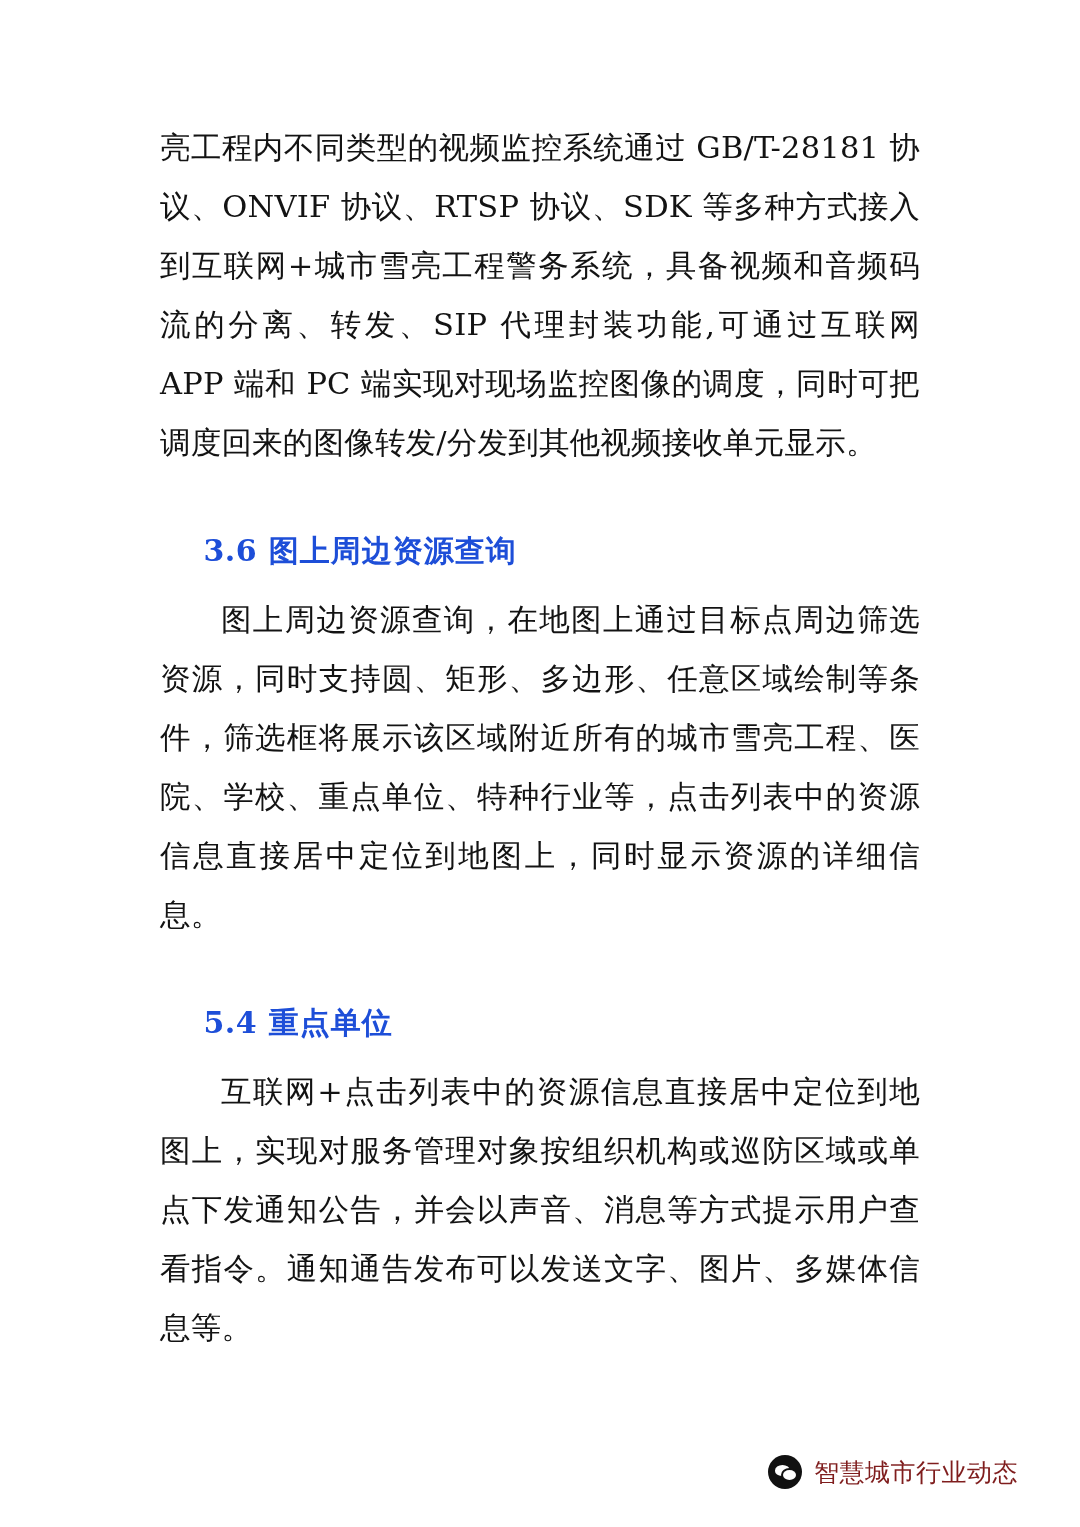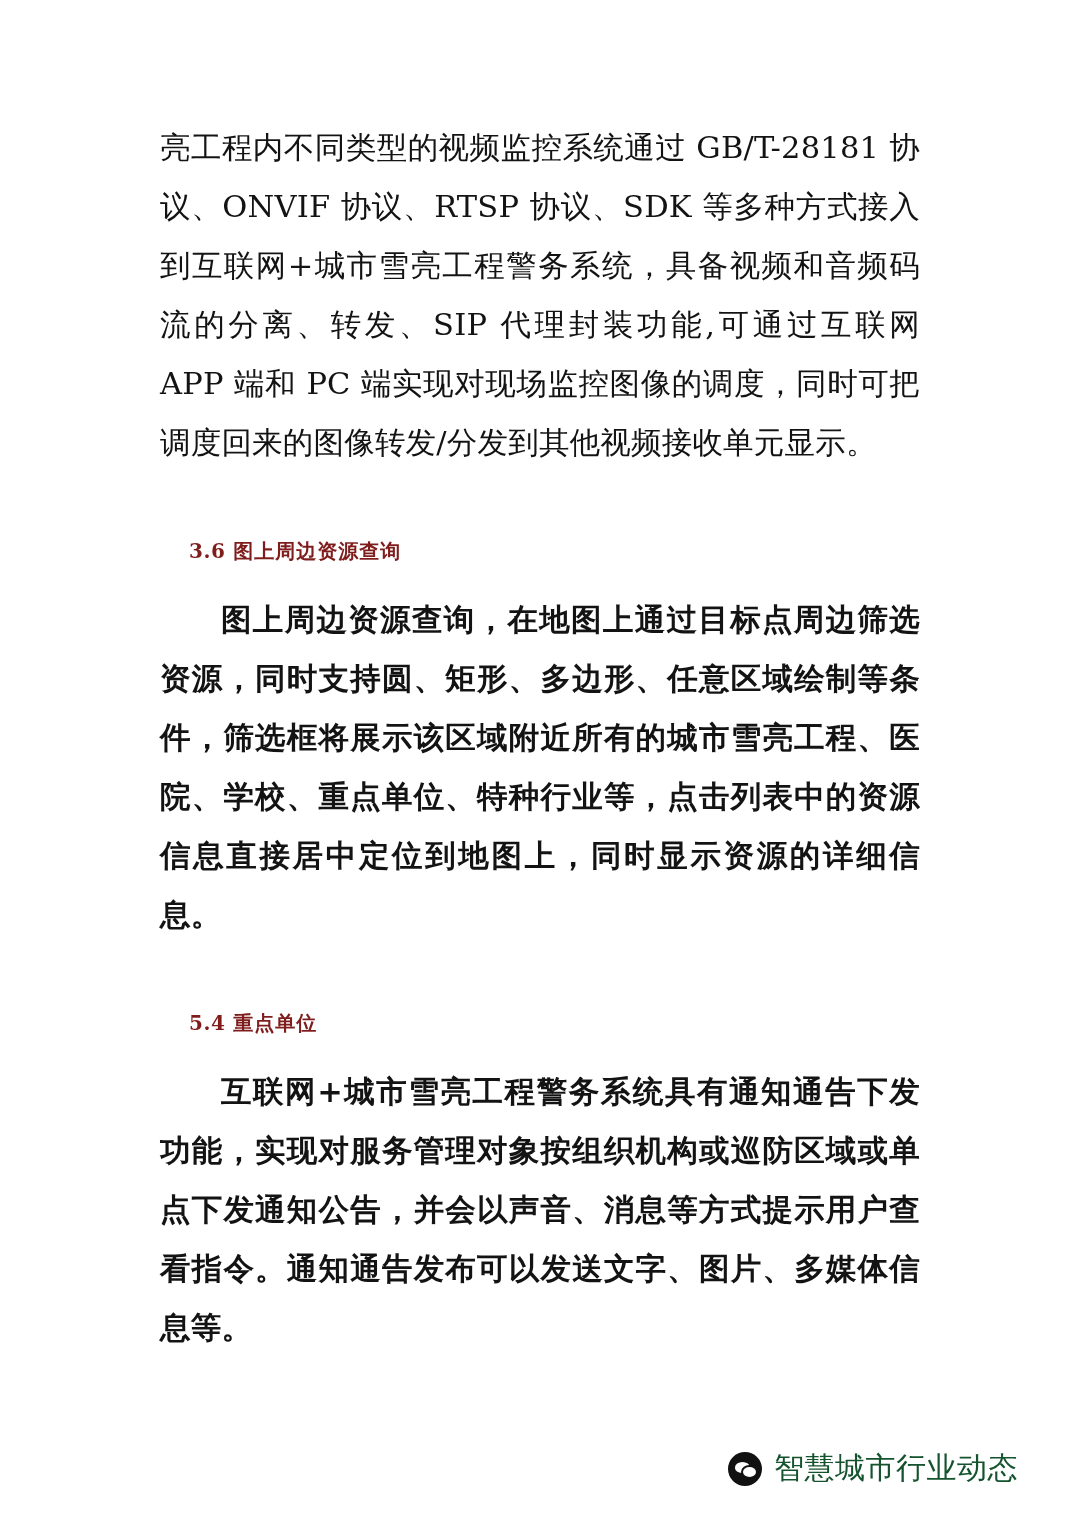--- a/index.html
+++ b/index.html
@@ -28,30 +28,29 @@
     font-size: 30.5px;
     line-height: 59px;
     text-align: justify;
     text-justify: inter-ideograph;
     letter-spacing: 0.2px;
     margin: 0 0 6px 0;
     color: #131313;
   }
   .para.indent {
     text-indent: 2em;
-    font-weight: bold;
   }
   .heading {
-    font-size: 20px;
+    font-size: 30px;
     font-weight: bold;
     line-height: 58px;
     margin: 26px 0 10px 0;
     text-indent: 1.45em;
     letter-spacing: 1px;
-    color: #7f1d1d;
+    color: #1d4ed8;
     font-family: "DejaVu Sans", "Liberation Sans", sans-serif;
   }
   .heading .num {
     font-family: "DejaVu Serif", "Liberation Serif", serif;
     font-weight: bold;
     letter-spacing: 0.5px;
   }
   .block-gap {
     height: 18px;
   }
@@ -86,23 +85,23 @@
     position: absolute;
     left: 15px;
     top: 15px;
     width: 13px;
     height: 10px;
     border-radius: 50%;
     background: #ffffff;
     box-shadow: 0 0 0 2px #111111;
   }
   .footer-text {
-    font-size: 30px;
+    font-size: 25px;
     font-family: "DejaVu Sans", "Liberation Sans", sans-serif;
-    color: #14532d;
+    color: #7f1d1d;
     letter-spacing: 0.5px;
     white-space: nowrap;
   }
 </style>
 </head>
 <body>
 
 <div class="page">
 
   <p class="para">亮工程内不同类型的视频监控系统通过 GB/T-28181 协议、ONVIF 协议、RTSP 协议、SDK 等多种方式接入到互联网+城市雪亮工程警务系统，具备视频和音频码流的分离、转发、SIP 代理封装功能,可通过互联网 APP 端和 PC 端实现对现场监控图像的调度，同时可把调度回来的图像转发/分发到其他视频接收单元显示。</p>
@@ -110,20 +109,20 @@
   <div class="block-gap"></div>
 
   <h2 class="heading"><span class="num">3.6</span>&nbsp;<span>图上周边资源查询</span></h2>
 
   <p class="para indent">图上周边资源查询，在地图上通过目标点周边筛选资源，同时支持圆、矩形、多边形、任意区域绘制等条件，筛选框将展示该区域附近所有的城市雪亮工程、医院、学校、重点单位、特种行业等，点击列表中的资源信息直接居中定位到地图上，同时显示资源的详细信息。</p>
 
   <div class="block-gap"></div>
 
   <h2 class="heading"><span class="num">5.4</span>&nbsp;<span>重点单位</span></h2>
 
-  <p class="para indent">互联网+城市雪亮工程警务系统具有通知通告下发功能，实现对服务管理对象按组织机构或巡防区域或单点下发通知公告，并会以声音、消息等方式提示用户查看指令。通知通告发布可以发送文字、图片、多媒体信息等。</p>
+  <p class="para indent">互联网+点击列表中的资源信息直接居中定位到地图上，实现对服务管理对象按组织机构或巡防区域或单点下发通知公告，并会以声音、消息等方式提示用户查看指令。通知通告发布可以发送文字、图片、多媒体信息等。</p>
 
 </div>
 
 <div class="footer">
   <span class="wx-logo"></span>
   <span class="footer-text">智慧城市行业动态</span>
 </div>
 
 </body></html>

